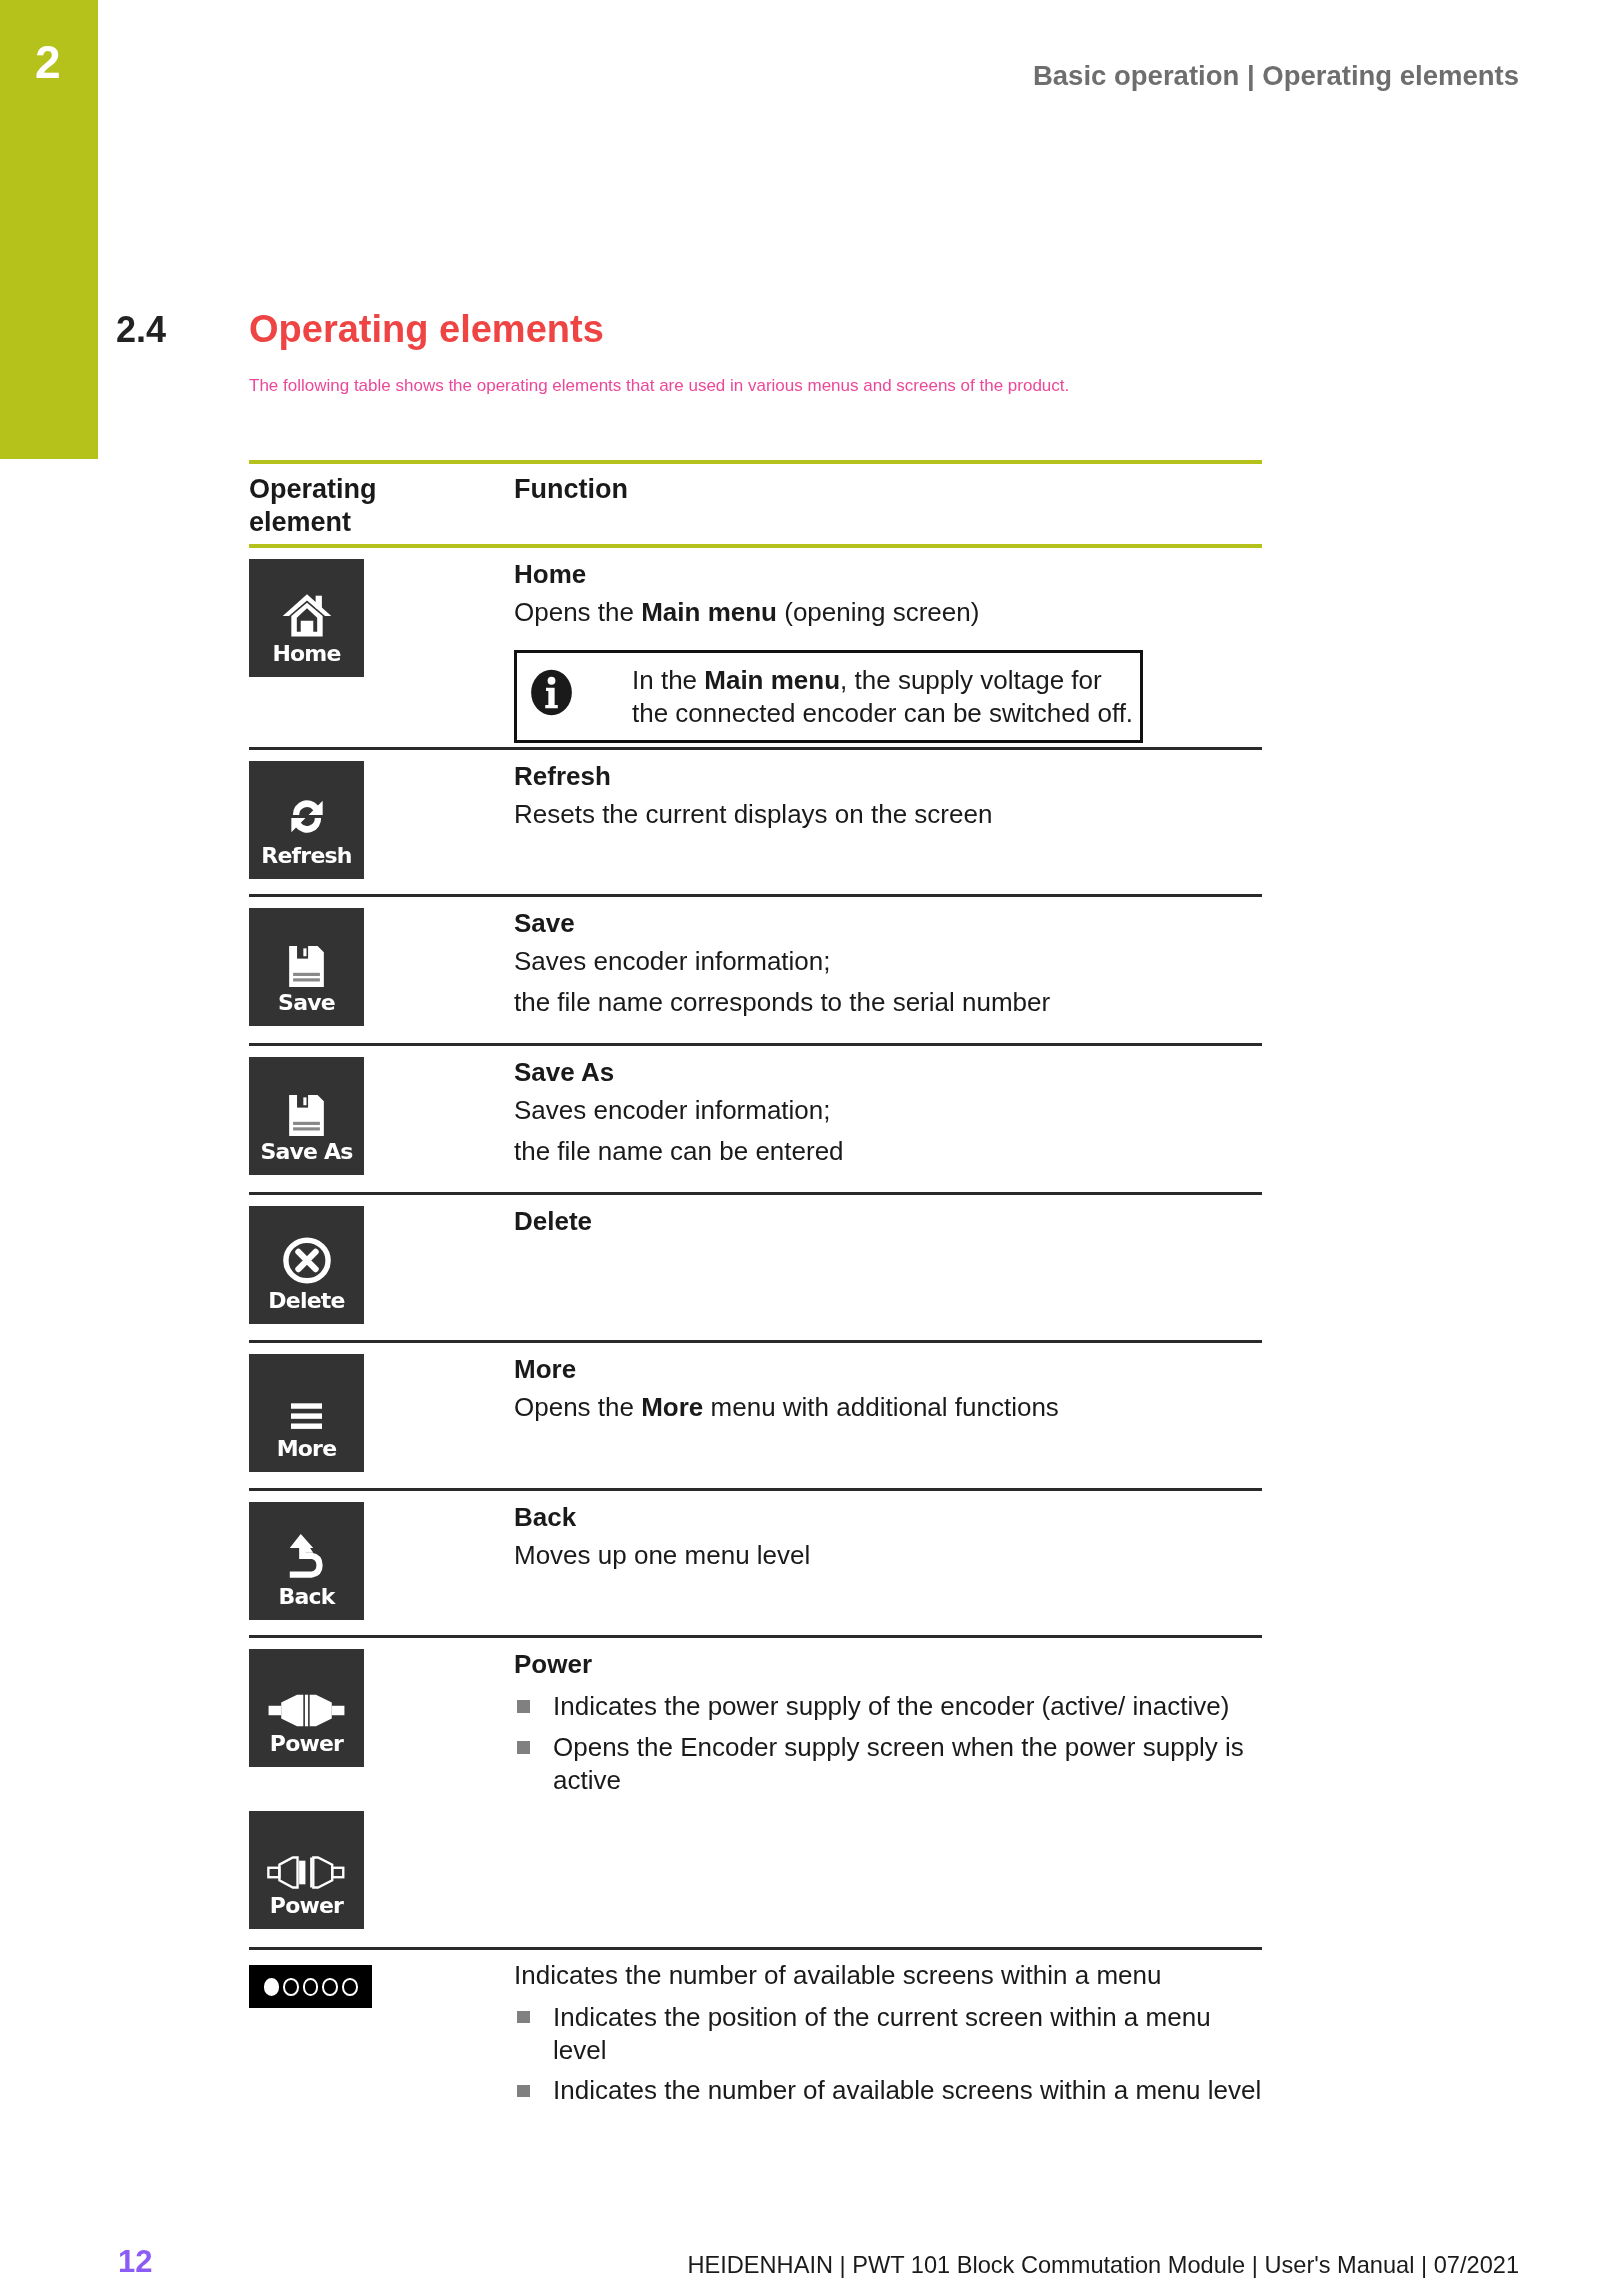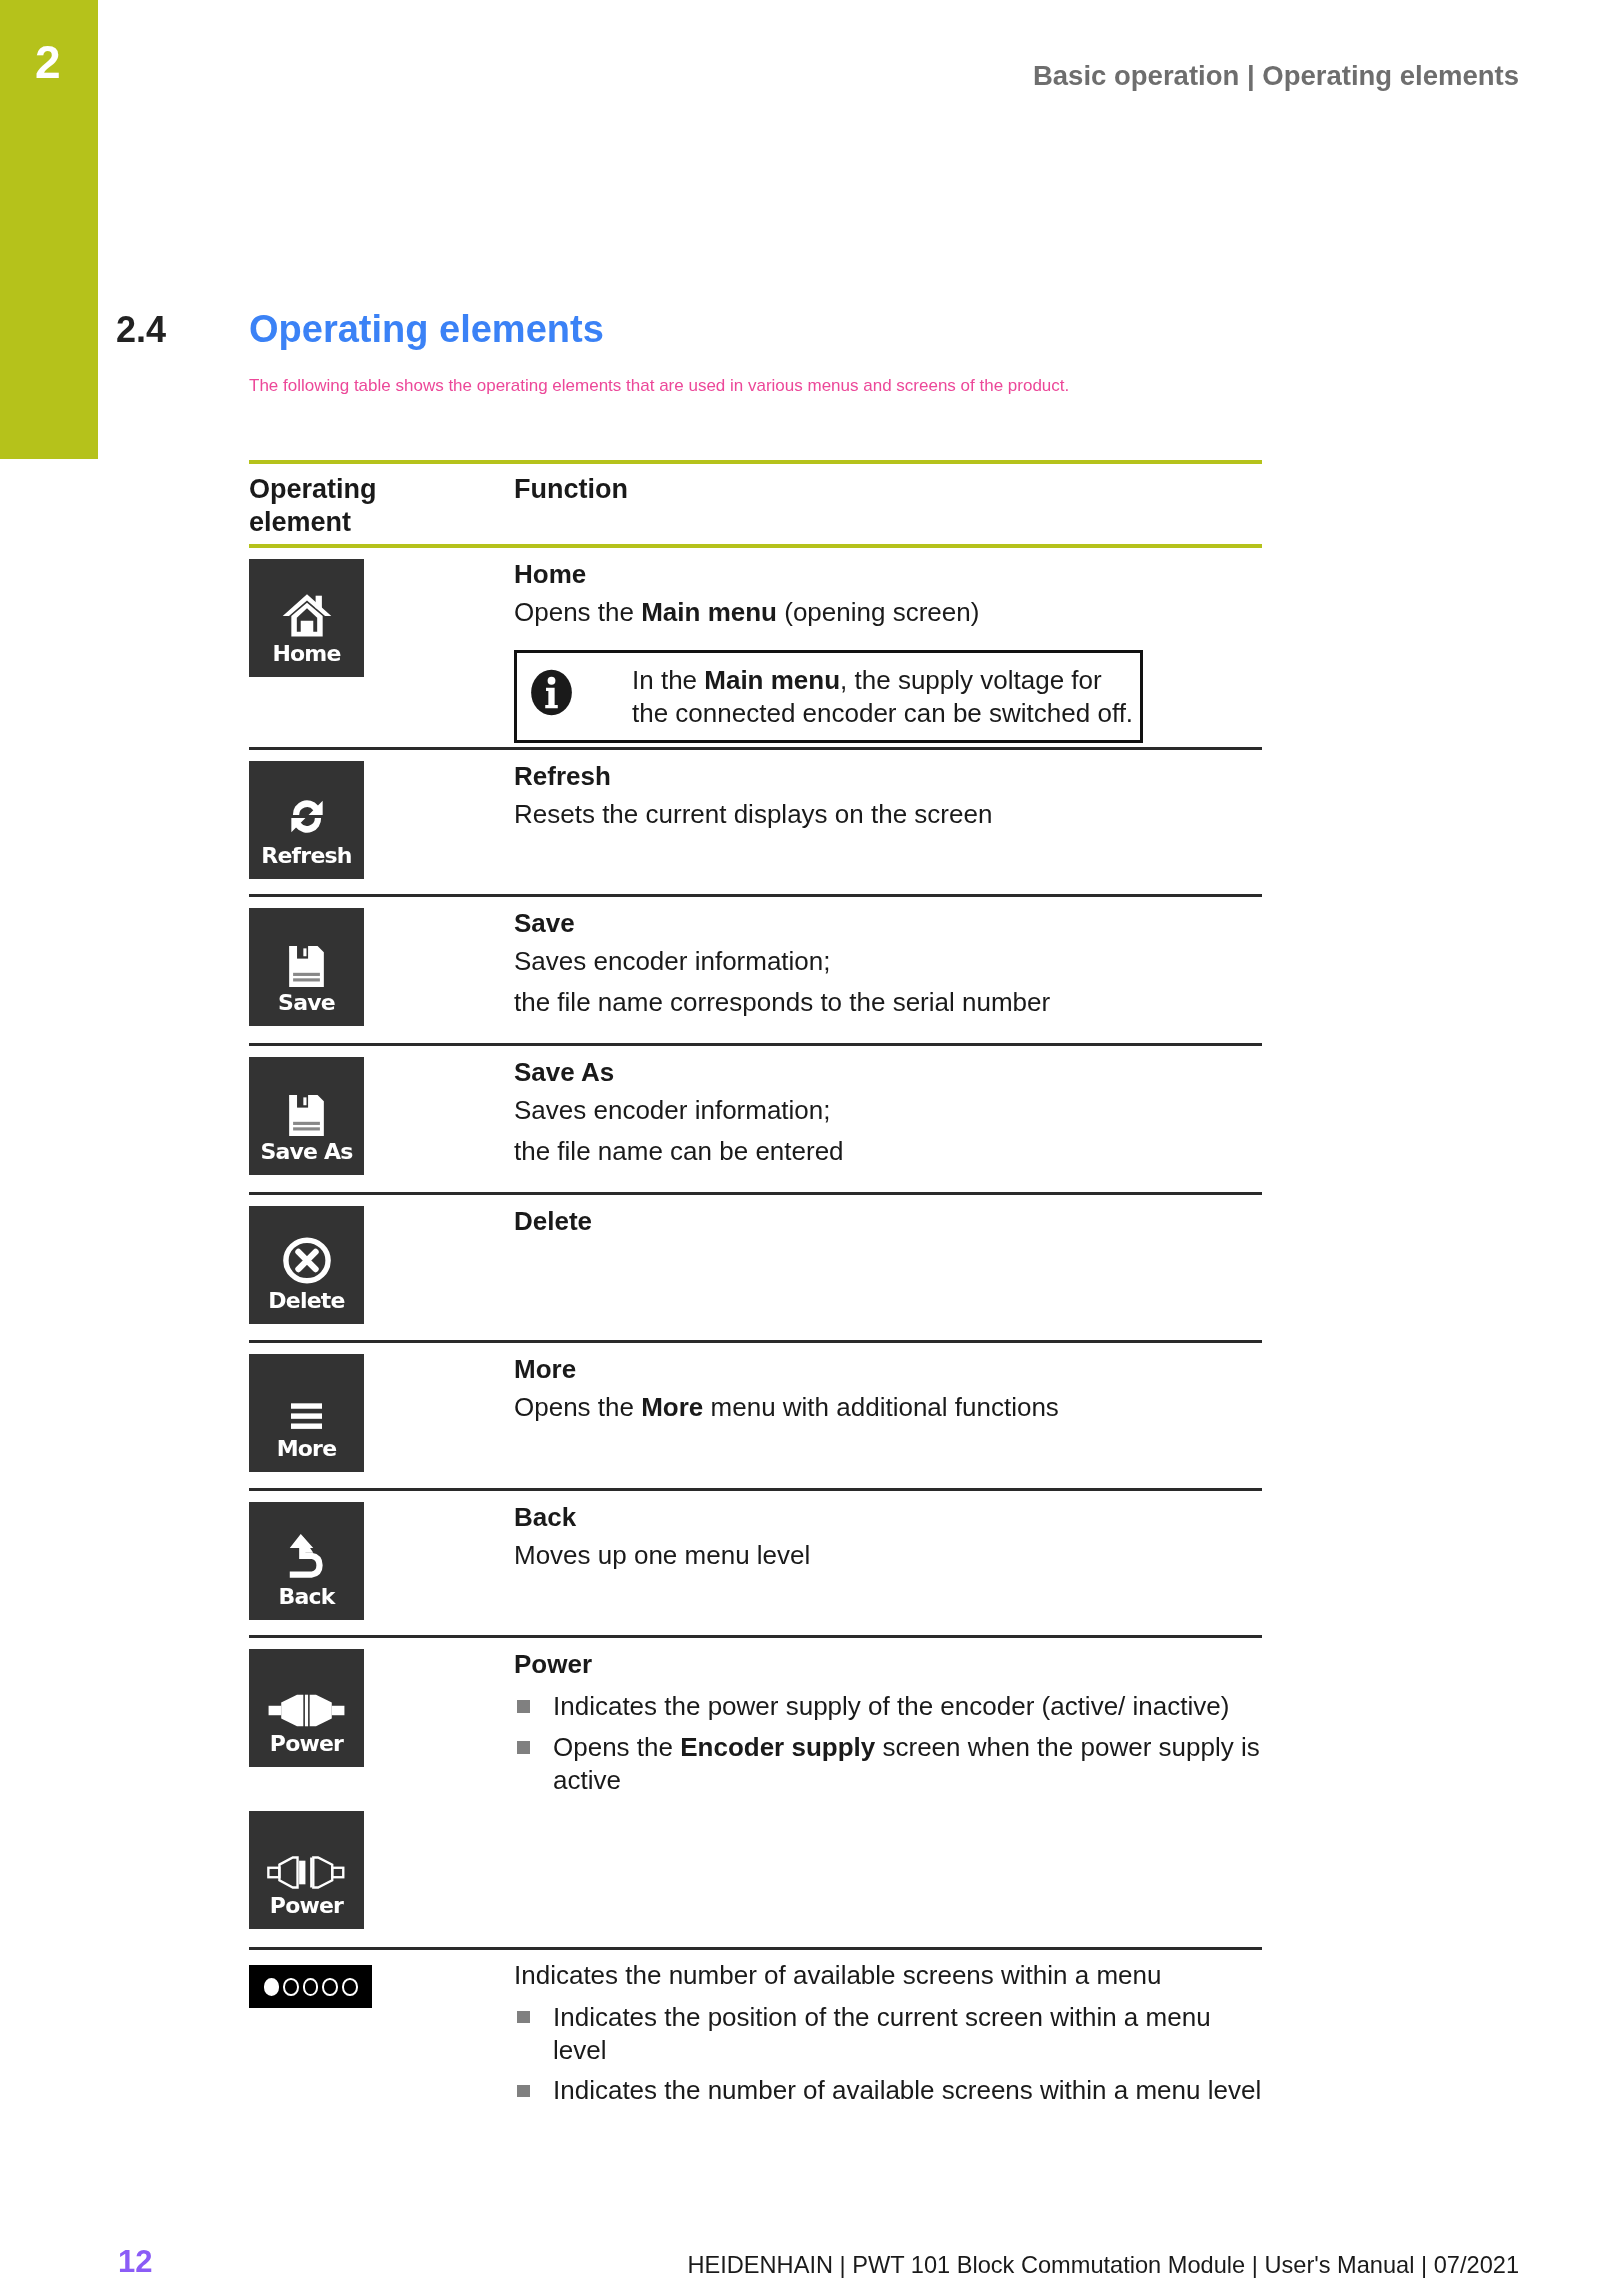--- a/index.html
+++ b/index.html
@@ -5,21 +5,21 @@
   html, body { margin:0; padding:0; }
   body {
     width:1623px; height:2295px; position:relative; background:#ffffff;
     font-family:"Liberation Sans", sans-serif; color:#1a1a1a; overflow:hidden;
   }
   .abs { position:absolute; }
   #chapter-tab { left:0; top:0; width:98px; height:459px; background:#b5c21b; }
   #chapter-num { left:35px; top:39px; color:#ffffff; font-weight:bold; font-size:46px; line-height:1; }
   #running-head { right:104px; top:60px; color:#6e6e6e; font-weight:bold; font-size:27.5px; white-space:nowrap; }
   #sec-num { left:116px; top:309px; font-weight:bold; font-size:36px; color:#222; }
-  #sec-title { left:249px; top:308px; font-weight:bold; font-size:38px; color:#3b82f6; }
+  #sec-title { left:249px; top:308px; font-weight:bold; font-size:38px; color:#ef4444; }
   #intro { left:249px; top:369px; width:1021px; font-size:17px; line-height:33px; color:#ec4899; }
 
   #table { left:249px; top:460px; width:1013px; }
   .rule-green { height:3.9px; background:#b5c21b; }
   .thead { display:flex; height:80px; }
   .th1 { width:265px; font-weight:bold; font-size:27px; line-height:33px; padding-top:9.4px; }
   .th2 { font-weight:bold; font-size:27px; line-height:33px; padding-top:9.4px; }
 
   .row { display:flex; border-bottom:3.1px solid #2a2a2a; position:relative; }
   .row.last { border-bottom:none; }
@@ -40,21 +40,21 @@
   .note {
     margin-top:17.3px; border:3.9px solid #111; width:629px; height:93px; box-sizing:border-box;
     display:flex; align-items:flex-start; padding:11px 0 0 11px;
   }
   .note .ico { width:47px; height:47px; flex:none; margin-top:4.7px; }
   .note .txt { margin-left:57px; font-size:26px; line-height:33px; }
 
   ul.bul { list-style:none; margin:0; padding:0; }
   ul.bul li { position:relative; padding-left:39px; font-size:26px; line-height:33px; margin-top:7.9px; }
   ul.bul li::before { content:""; position:absolute; left:3.1px; top:10.2px; width:12.6px; height:12.6px; background:#808080; }
-  ul.bul li b { font-weight:bold;margin-top:15px; }
+  ul.bul li b { font-weight:normal;margin-top:15px; }
 
   .dots { width:123px; height:43px; background:#000; display:flex; align-items:center; justify-content:center; gap:3.9px; margin-top:3.1px; }
   .dot { width:15.7px; height:17.3px; border-radius:50%; box-sizing:border-box; border:2.4px solid #fff; }
   .dot.on { background:#fff; }
 
   #page-num { left:118px; top:2244px; font-weight:bold; font-size:31px; color:#8b5cf6; }
   #footer { right:104px; top:2252px; font-size:23.6px; color:#1a1a1a; white-space:nowrap; }
 </style>
 </head>
 <body>

